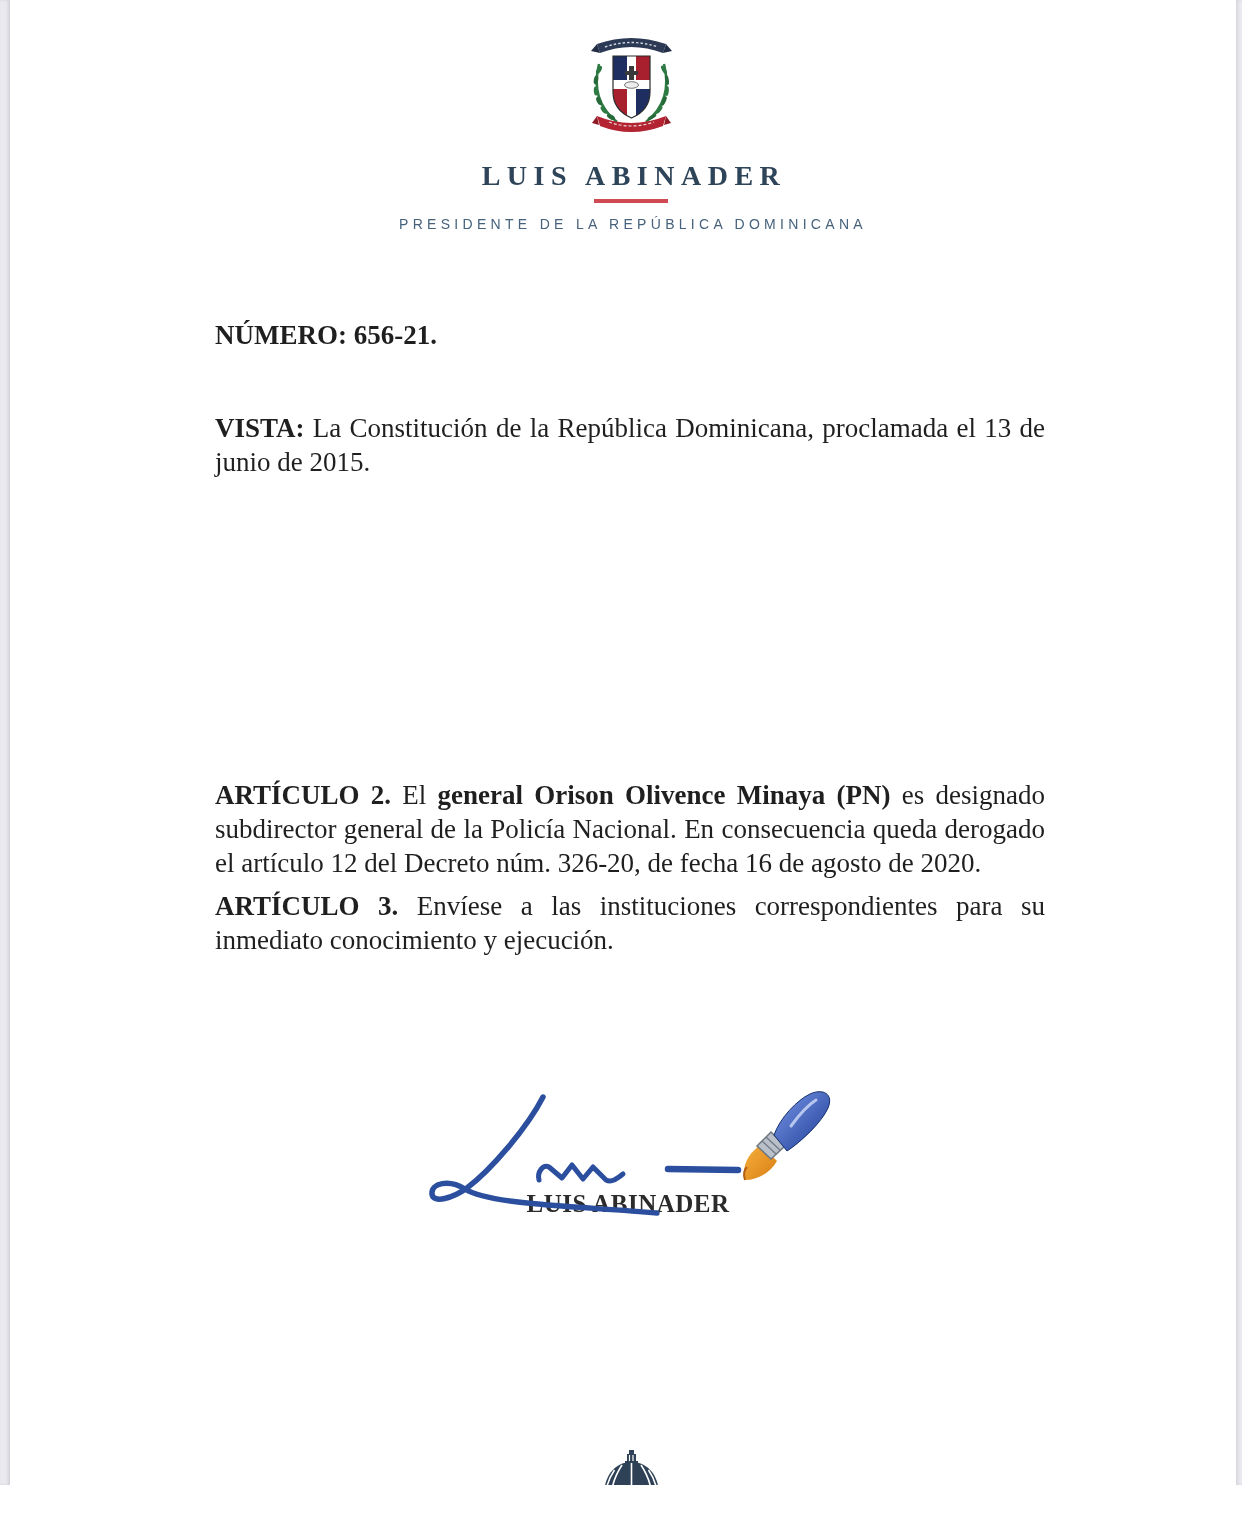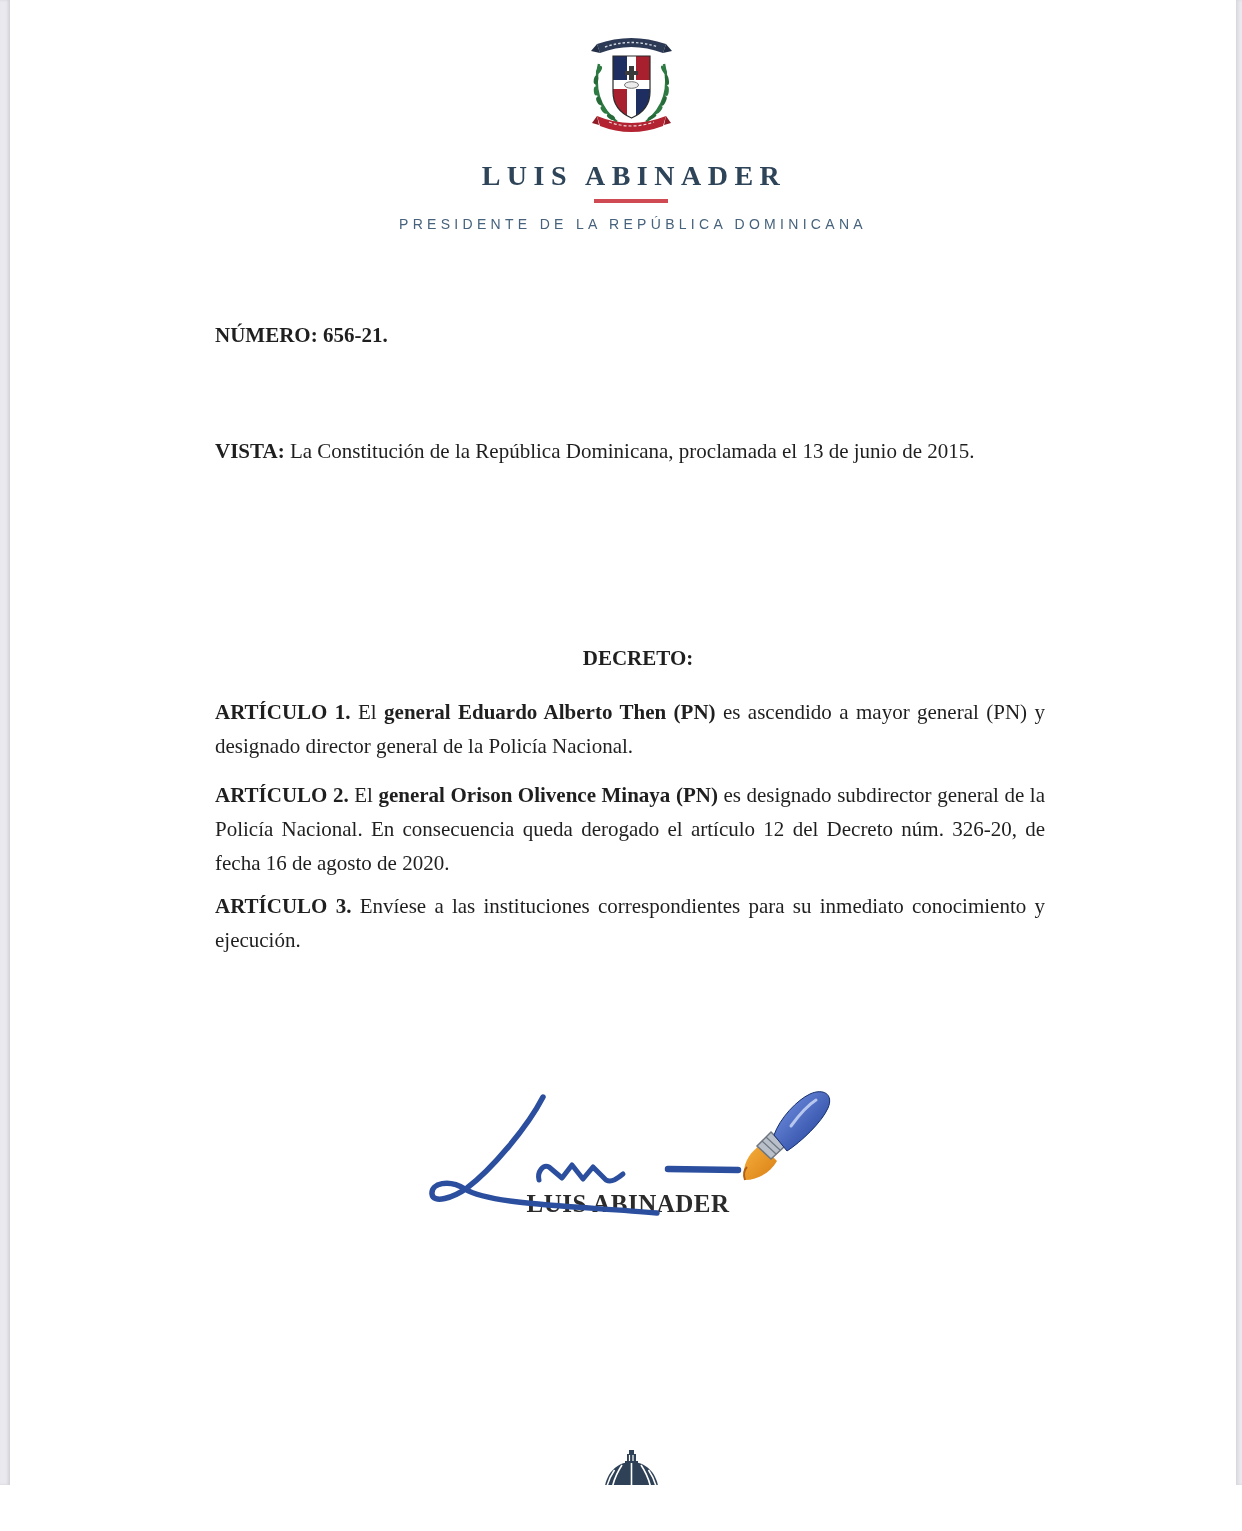--- a/index.html
+++ b/index.html
@@ -32,26 +32,26 @@
   .hdr-subtitle {
     position:absolute; top:216px; left:0; width:100%;
     text-align:center; transform:translateX(12px);
     font-family:"Liberation Sans", sans-serif;
     font-size:14px; letter-spacing:4.3px; color:#46627c;
   }
 
   
   .para {
     position:absolute; left:215px; width:830px;
-    margin:0; font-size:21px; line-height:34px;
+    margin:0; font-size:27px; line-height:34px;
     text-align:justify;
   }
   .para b, .para strong { font-weight:bold; }
   .p-number   { top:318px; font-weight:bold; }
-  .p-vista1   { top:434px; }
+  .p-vista1   { top:411px; }
   .p-vista2   { top:484px; }
   .p-preamble { top:556px; }
   .p-decreto  { top:641px; text-align:center; font-weight:bold; transform:translateX(8px); }
   .p-art1     { top:695px; }
   .p-art2     { top:778px; }
   .p-art3     { top:889px; }
   .p-dado     { top:994px; }
 
   
   .sig-svg {
@@ -127,23 +127,21 @@
   <div class="hdr-title">LUIS ABINADER</div>
   <div class="hdr-rule"></div>
   <div class="hdr-subtitle">PRESIDENTE DE LA REPÚBLICA DOMINICANA</div>
 
   <p class="para p-number">NÚMERO: 656-21.</p>
 
   <p class="para p-vista1"><strong>VISTA:</strong><span> La Constitución de la República Dominicana, proclamada el 13 de junio de 2015.</span></p>
 
 
 
-  <p class="para p-decreto">DECRETO:</p>
-
-  <p class="para p-art1"><strong>ARTÍCULO 1.</strong><span> El </span><strong>general Eduardo Alberto Then (PN)</strong><span> es ascendido a mayor general (PN) y designado director general de la Policía Nacional.</span></p>
+
 
   <p class="para p-art2"><strong>ARTÍCULO 2.</strong><span> El </span><strong>general Orison Olivence Minaya (PN)</strong><span> es designado subdirector general de la Policía Nacional. En consecuencia queda derogado el artículo 12 del Decreto núm. 326-20, de fecha 16 de agosto de 2020.</span></p>
 
   <p class="para p-art3"><strong>ARTÍCULO 3.</strong><span> Envíese a las instituciones correspondientes para su inmediato conocimiento y ejecución.</span></p>
 
 
   <svg class="sig-svg" viewBox="0 0 415 135">
     <defs>
       <linearGradient id="gH" x1="0" y1="0" x2="1" y2="1">
         <stop offset="0" stop-color="#7b97e8"></stop>

